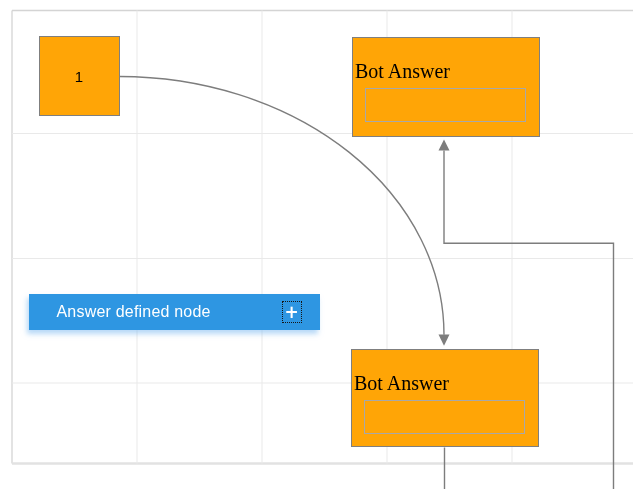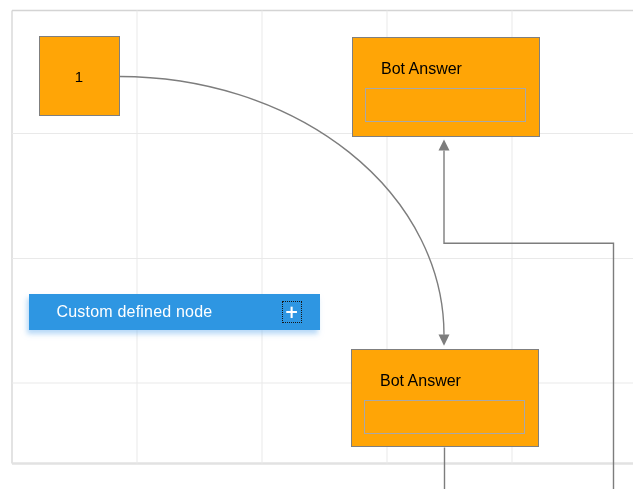--- a/index.html
+++ b/index.html
@@ -47,23 +47,24 @@
   .node-square {
     left: 38.5px; top: 36px;
     width: 81px; height: 80px;
     display: flex; align-items: center; justify-content: center;
     font-size: 15px; color: var(--label-text);
   }
   .node-bot-top    { left: 352px; top: 36.5px; width: 188px; height: 100px; }
   .node-bot-bottom { left: 351px; top: 349px;  width: 188px; height: 98px;  }
   .bot-title {
     position: absolute;
-    left: 28px; top: 22px;
-    font-size: 16px; color: var(--label-text);
+    left: 2px; top: 22px;
+    font-size: 20px; color: var(--label-text);
     white-space: nowrap;
+    font-family: Liberation Serif, serif;
   }
   .bot-input {
     position: absolute;
     left: 12px; top: 50px;
     width: 161px; height: 34px;
     border: 1.4px solid var(--inner-box-border);
     background: transparent;
   }
   .node-custom {
     left: 28.5px; top: 294px;
@@ -134,17 +135,17 @@
     <div class="bot-title">Bot Answer</div>
     <div class="bot-input"></div>
   </div>
 
   <div class="node node-bot-bottom">
     <div class="bot-title">Bot Answer</div>
     <div class="bot-input"></div>
   </div>
 
   <div class="node node-custom">
-    <span class="custom-label">Custom defined node</span>
+    <span class="custom-label">Answer defined node</span>
     <span class="plus-box">+</span>
   </div>
 
 </div>
 
 </body></html>

